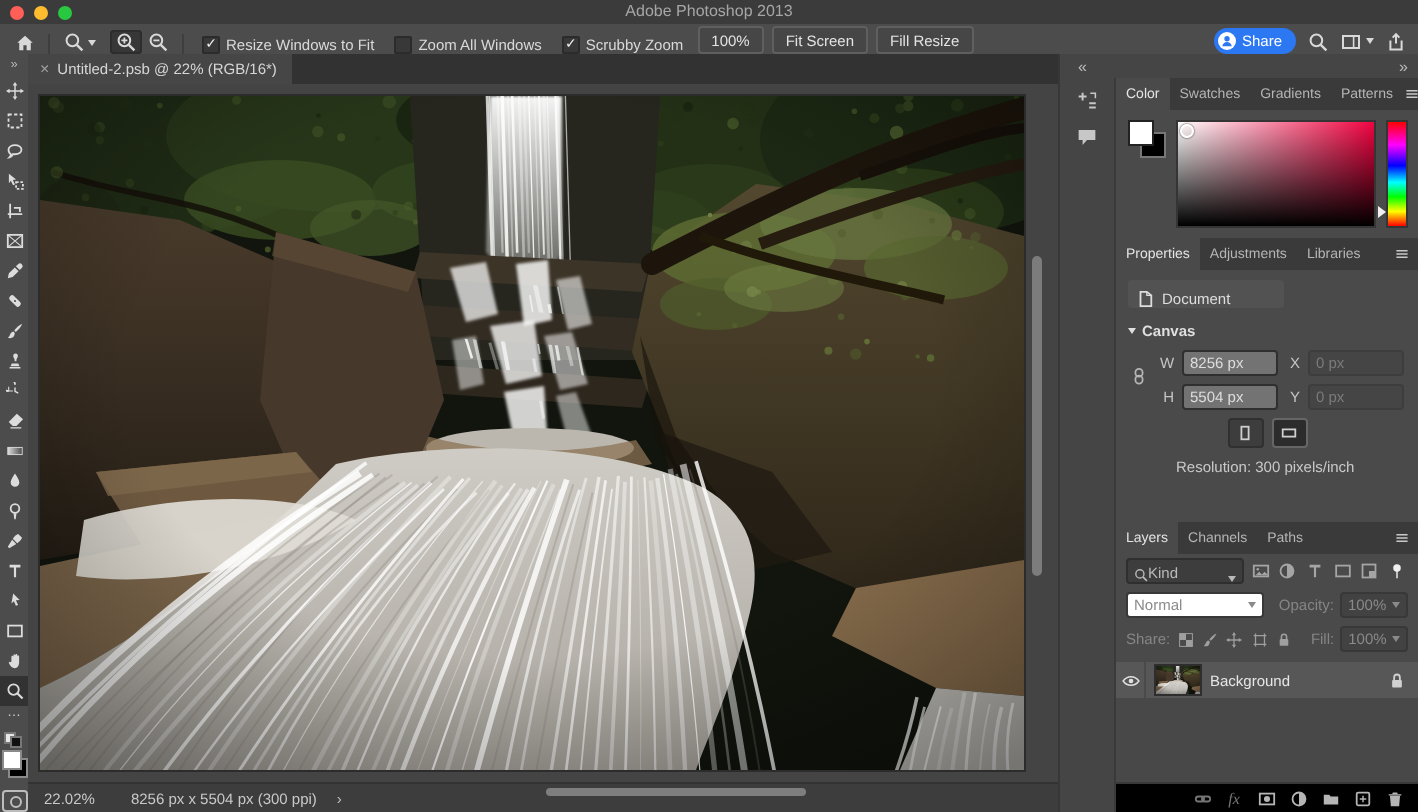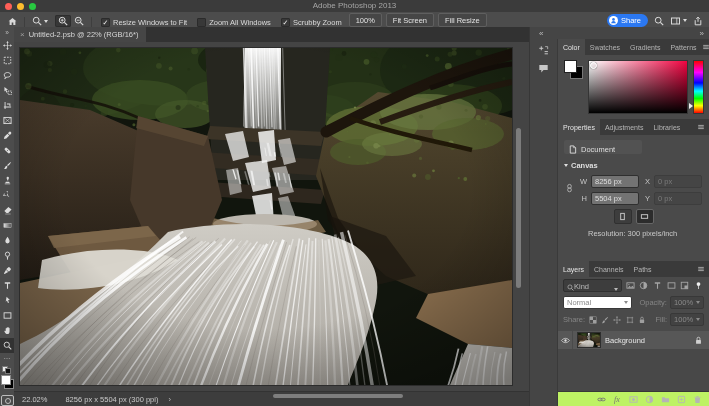--- a/index.html
+++ b/index.html
@@ -109,21 +109,21 @@
   .valbox{width:28px;height:11px;background:#424242;border:1px solid #383838;border-radius:2px;display:flex;align-items:center;padding:0 3px;color:#8a8a8a;}
   .lockico{width:10px;height:10px;color:#9f9f9f;display:flex;align-items:center;justify-content:center;}
   .lockico .ic{width:8px;height:8px;}
   #layerrow{display:flex;align-items:center;height:18px;background:#575757;margin-top:3px;}
   #eyebox{width:14px;height:100%;border-right:1px solid #4a4a4a;display:flex;align-items:center;justify-content:center;color:#e0e0e0;}
   #eyebox .ic{width:9px;height:9px;}
   #lthumb{width:22px;height:14px;margin:0 5px;outline:1px solid #2e2e2e;background:#222;}
   #lname{color:#e6e6e6;}
   #llock{margin-left:auto;margin-right:6px;width:9px;height:9px;color:#d0d0d0;}
   #layersempty{flex:1;background:#484848;}
-  #layersfoot{height:14px;background:#bef264;border-top:1px solid #383838;display:flex;align-items:center;justify-content:flex-end;gap:6px;padding-right:7px;}
+  #layersfoot{height:14px;background:#000000;border-top:1px solid #383838;display:flex;align-items:center;justify-content:flex-end;gap:6px;padding-right:7px;}
   .footico{width:10px;height:10px;color:#b5b5b5;display:flex;align-items:center;justify-content:center;}
   .footico .ic{width:9px;height:9px;}
   .footico.dis{color:#757575;}
   #fxico{font-style:italic;font-size:8px;font-family:"Liberation Serif",serif;}
 </style>
 </head>
 <body>
 
 <div id="titlebar">
   <span class="tl" style="background:#ff5f57"></span>

